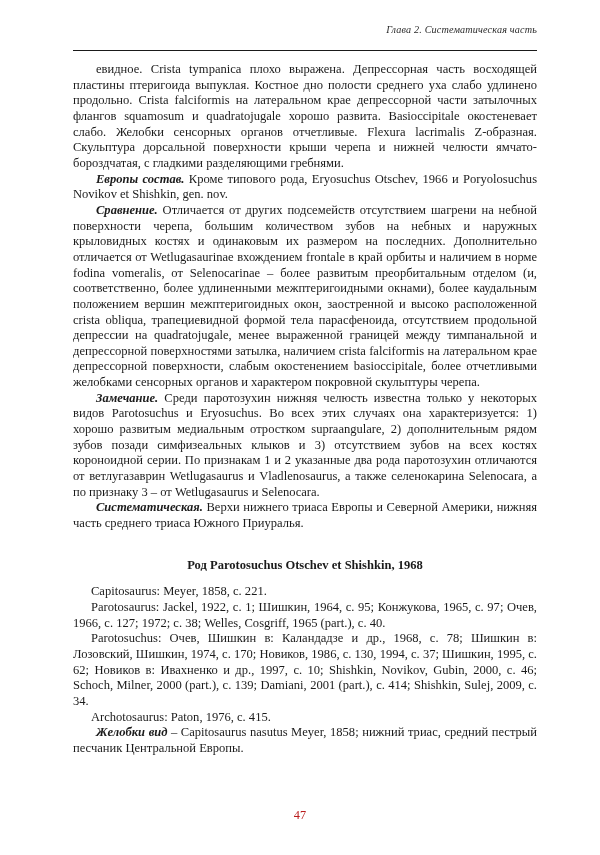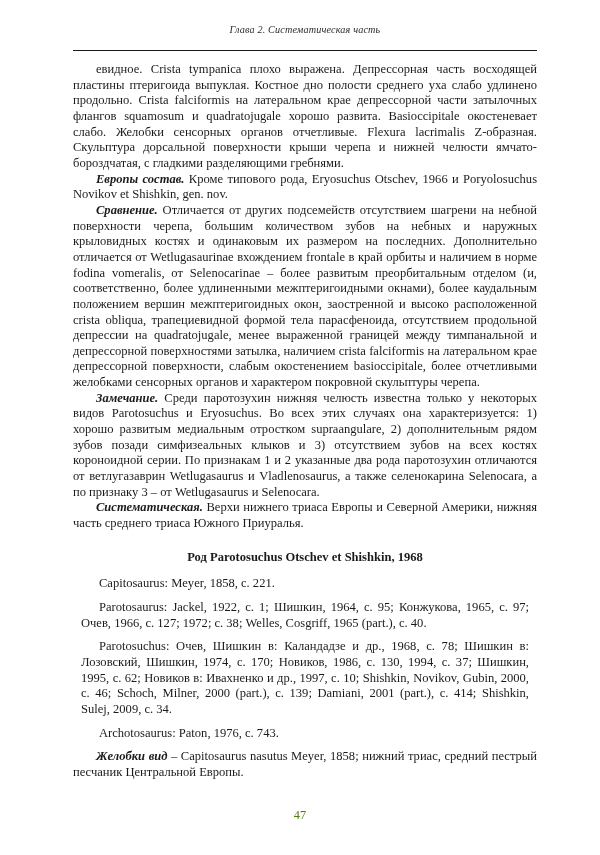--- a/index.html
+++ b/index.html
@@ -24,21 +24,21 @@
     height: 855px;
     background: #ffffff;
   }
 
   
   .running-head {
     position: absolute;
     left: 73px;
     top: 24px;
     width: 464px;
-    text-align: center;
+    text-align: right;
     font-style: italic;
     font-size: 10.2px;
     letter-spacing: 0.15px;
     color: #2b2b2b;
     white-space: nowrap;
   }
 
   .head-rule {
     position: absolute;
     left: 73px;
@@ -66,45 +66,45 @@
     margin: 0;
     text-indent: 23px;
   }
 
   .runin {
     font-weight: bold;
     font-style: italic;
   }
 
   .genus-heading {
-    margin: 0;
+    margin: 8px;
     padding-top: 18px;
     padding-bottom: 3px;
     text-align: center;
     text-indent: 0;
     font-weight: bold;
     font-size: 12.55px;
     line-height: 15.65px;
   }
 
   p.synonymy {
-    margin: 8px;
+    margin: 0;
     text-indent: 18px;
     text-align: justify;
   }
 
   
   .folio {
     position: absolute;
     left: 0;
     top: 808px;
     width: 600px;
     text-align: center;
     font-size: 12.3px;
-    color: #4d7c0f;
+    color: #b91c1c;
   }
 </style>
 </head>
 <body>
 
 <div class="page">
 
   <div class="running-head">Глава 2. Систематическая часть</div>
 
   <div class="head-rule"></div>
@@ -119,21 +119,21 @@
 
     <p class="para"><span class="runin">Замечание.</span><span> Среди паротозухин нижняя челюсть известна только у некоторых видов Parotosuchus и Eryosuchus. Во всех этих случаях она характеризуется: 1) хорошо развитым медиальным отростком supraangulare, 2) дополнительным рядом зубов позади симфизеальных клыков и 3) отсутствием зубов на всех костях короноидной серии. По признакам 1 и 2 указанные два рода паротозухин отличаются от ветлугазаврин Wetlugasaurus и Vladlenosaurus, а также селенокарина Selenocara, а по признаку 3 – от Wetlugasaurus и Selenocara.</span></p>
 
     <p class="para"><span class="runin">Систематическая.</span><span> Верхи нижнего триаса Европы и Северной Америки, нижняя часть среднего триаса Южного Приуралья.</span></p>
 
     <p class="genus-heading">Род Parotosuchus Otschev et Shishkin, 1968</p>
 
     <p class="synonymy">Capitosaurus: Meyer, 1858, с. 221.</p>
     <p class="synonymy">Parotosaurus: Jackel, 1922, с. 1; Шишкин, 1964, с. 95; Конжукова, 1965, с. 97; Очев, 1966, с. 127; 1972; с. 38; Welles, Cosgriff, 1965 (part.), с. 40.</p>
     <p class="synonymy">Parotosuchus: Очев, Шишкин в: Каландадзе и др., 1968, с. 78; Шишкин в: Лозовский, Шишкин, 1974, с. 170; Новиков, 1986, с. 130, 1994, с. 37; Шишкин, 1995, с. 62; Новиков в: Ивахненко и др., 1997, с. 10; Shishkin, Novikov, Gubin, 2000, с. 46; Schoch, Milner, 2000 (part.), с. 139; Damiani, 2001 (part.), с. 414; Shishkin, Sulej, 2009, с. 34.</p>
-    <p class="synonymy">Archotosaurus: Paton, 1976, с. 743.</p>
+    <p class="synonymy">Archotosaurus: Paton, 1976, с. 415.</p>
 
     <p class="para"><span class="runin">Желобки вид</span><span> – Capitosaurus nasutus Meyer, 1858; нижний триас, средний пестрый песчаник Центральной Европы.</span></p>
 
   </div>
 
   <div class="folio">47</div>
 
 </div>
 
 </body></html>

